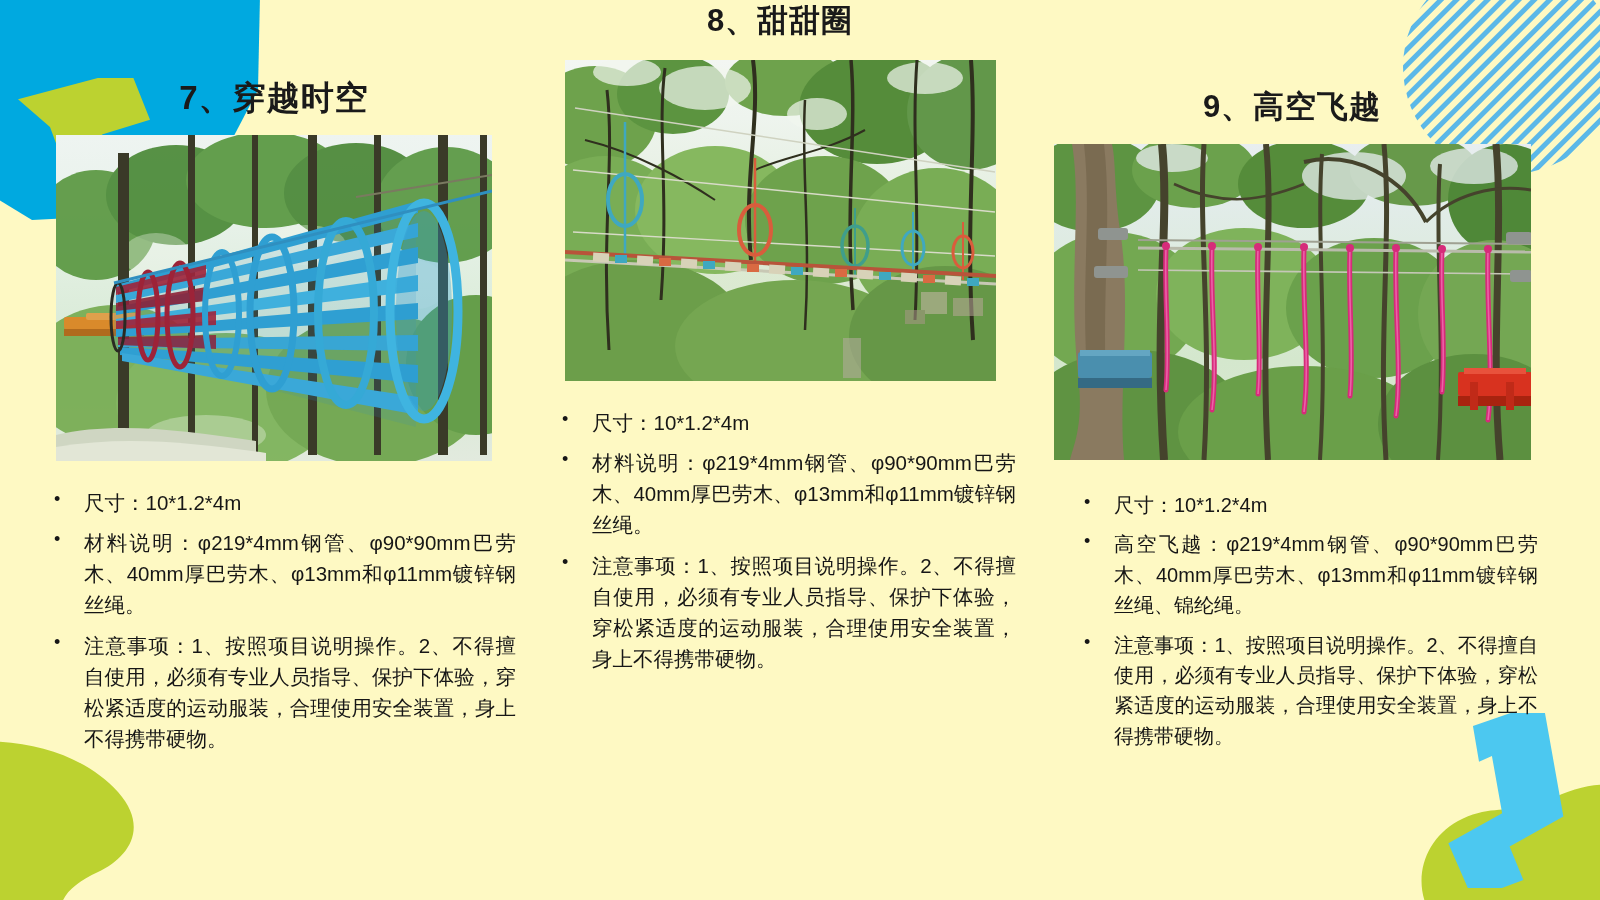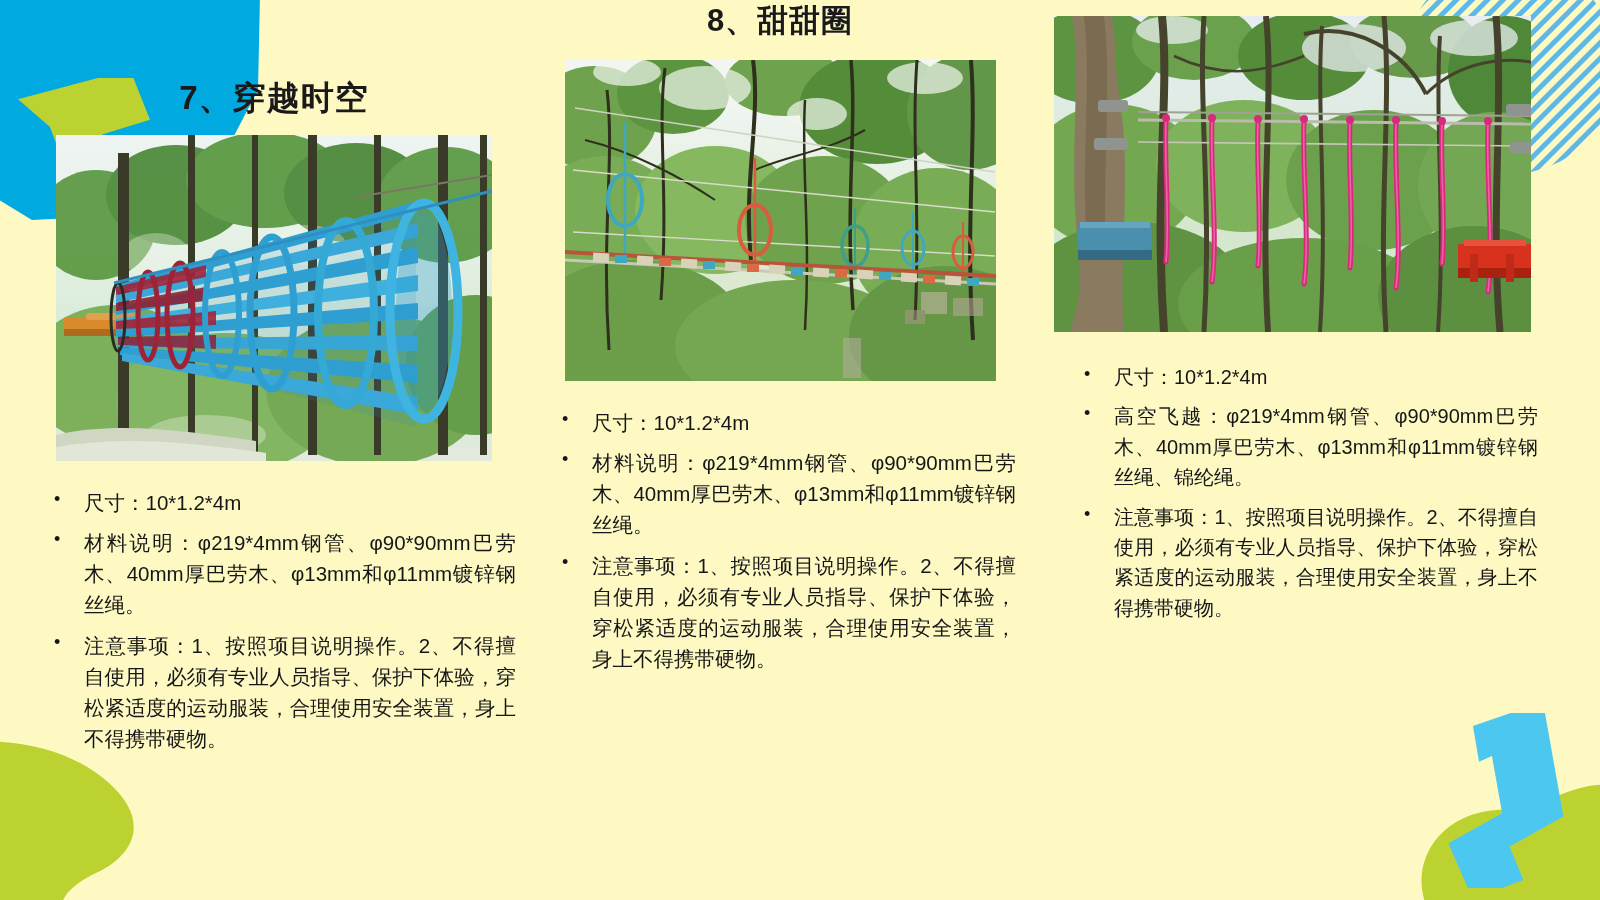--- a/index.html
+++ b/index.html
@@ -330,20 +330,21 @@
       </div>
 
       <ul class="bullets">
         <li class="bullet">尺寸：10*1.2*4m</li>
         <li class="bullet">材料说明：φ219*4mm钢管、φ90*90mm巴劳木、40mm厚巴劳木、φ13mm和φ11mm镀锌钢丝绳。</li>
         <li class="bullet">注意事项：1、按照项目说明操作。2、不得擅自使用，必须有专业人员指导、保护下体验，穿松紧适度的运动服装，合理使用安全装置，身上不得携带硬物。</li>
       </ul>
     </div>
 
     <div class="col col-3">
+      <div class="col-title">9、高空飞越</div>
 
       <div class="photo">
         <div class="p3-sky"></div>
         <svg viewBox="0 0 477 316" preserveAspectRatio="none" style="position:absolute;inset:0;width:100%;height:100%">
 
           <g>
             <ellipse cx="40" cy="40" rx="66" ry="48" fill="#5d9442"></ellipse>
             <ellipse cx="140" cy="26" rx="62" ry="38" fill="#6ba14c"></ellipse>
             <ellipse cx="250" cy="40" rx="66" ry="44" fill="#558c3a"></ellipse>
             <ellipse cx="360" cy="26" rx="64" ry="36" fill="#67994a"></ellipse>

